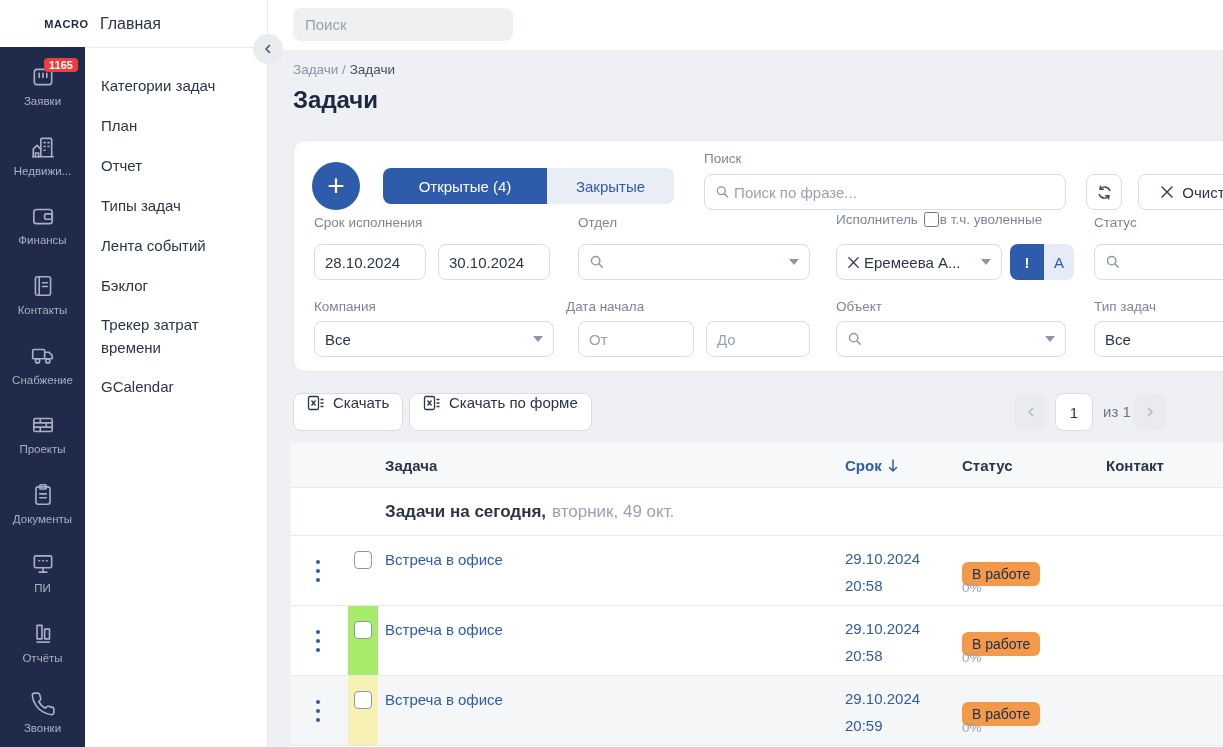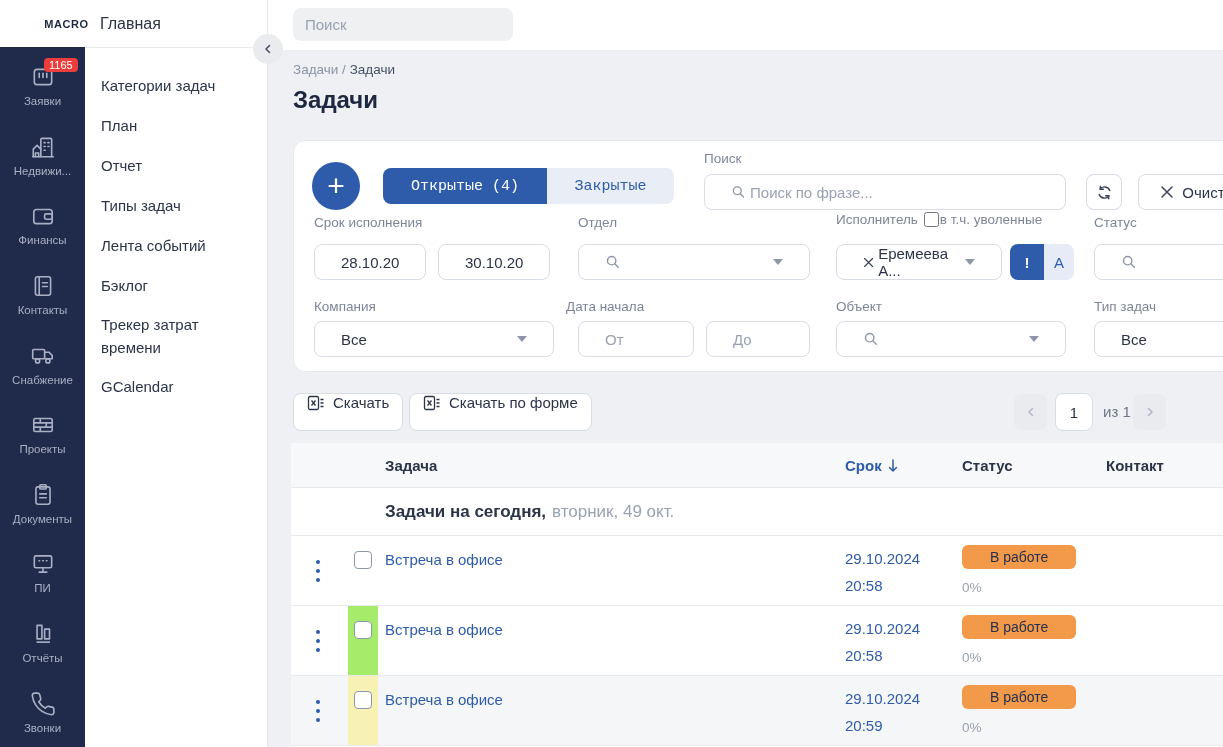--- a/index.html
+++ b/index.html
@@ -12,21 +12,21 @@
 
   
   .rail { position:absolute; left:0; top:0; width:85px; height:100%; background:#202b4b; }
   .logo { position:absolute; left:0; top:0; width:85px; height:47px; background:#fff;
           display:flex; align-items:center; justify-content:center; gap:4px; z-index:3;padding-left:44px; }
   .logo-text { font-size:11px; font-weight:bold; letter-spacing:.6px; color:#1d2740; }
   .rail-nav { position:absolute; top:47px; left:0; right:0; bottom:0; display:flex; flex-direction:column; padding-top:4px; }
   .rail-item { height:70px; display:flex; flex-direction:column; align-items:center; justify-content:center;
                gap:5px; color:#a9b0c3; font-size:11.5px; cursor:pointer; position:relative; }
   .rail-badge { position:absolute; top:7px; left:44px; background:#ee3d3d; color:#fff;
-                font-size:11px; font-weight:normal; padding:1px 5px; border-radius:4px; }
+                font-size:11px; font-weight:bold; padding:1px 5px; border-radius:4px; }
 
   
   .subnav { position:absolute; left:85px; top:0; width:183px; height:100%; background:#fff;
             border-right:1px solid #e3e6ec; }
   .subnav-header { height:48px; line-height:48px; padding-left:15px; font-size:16px;
                    color:#2b3448; border-bottom:1px solid #e8eaee; }
   .subnav-menu { padding:20px 8px 0 8px; display:flex; flex-direction:column; gap:4px; }
   .subnav-item { min-height:36px; display:flex; align-items:center; padding:5px 8px;
                  font-size:15px; color:#2b3448; border-radius:8px; cursor:pointer; line-height:1.55; }
   .subnav-item.active { background:#eef0f3; }
@@ -47,27 +47,27 @@
   .breadcrumb { position:absolute; left:25px; top:62px; font-size:13.5px; color:#8b93a5; }
   .breadcrumb .crumb-current { color:#454f63; }
   .page-title { position:absolute; left:25px; top:86px; font-size:24px; font-weight:bold; color:#1d2740; }
 
   
   .filter-card { position:absolute; left:25px; top:140px; width:1010px; height:232px; background:#fff;
                  border:1px solid #e6e9ef; border-radius:12px; }
   .add-btn { position:absolute; left:18px; top:21px; width:48px; height:48px; border-radius:50%;
              background:#2e5caa; border:none; color:#fff; font-size:30px; line-height:44px; cursor:pointer; }
   .tabs { position:absolute; left:89px; top:27px; height:36px; display:flex; border-radius:8px; overflow:hidden; }
-  .tab { border:none; font-family:Liberation Mono, monospace; font-size:15px; cursor:pointer; }
+  .tab { border:none; font-family:Liberation Sans, sans-serif; font-size:15px; cursor:pointer; }
   .tab.active { width:164px; background:#2e5caa; color:#fff; }
   .tab.inactive { width:127px; background:#e9edf5; color:#2e5caa; }
 
   .f-label { position:absolute; font-size:13.5px; color:#7d8698; white-space:nowrap; }
   .f-input, .f-select { position:absolute; height:36px; border:1px solid #d8dce4; border-radius:8px;
-                        background:#fff; display:flex; align-items:center; gap:4px; padding:0 26px; }
+                        background:#fff; display:flex; align-items:center; gap:4px; padding:0 10px; }
   .f-input input { border:none; outline:none; width:100%; font-size:15px; font-family:inherit; color:#2b3448; }
   .f-input input::placeholder { color:#9aa2b1; }
   .f-select { cursor:pointer; font-size:15px; color:#2b3448; }
   .caret { width:0; height:0; border-left:5px solid transparent; border-right:5px solid transparent;
            border-top:6px solid #8d96a8; margin-left:auto; }
   .icon-btn { position:absolute; height:36px; border:1px solid #d8dce4; border-radius:8px; background:#fff;
               display:flex; align-items:center; justify-content:center; gap:8px; cursor:pointer;
               font-family:inherit; font-size:15px; color:#2b3448; white-space:nowrap; }
   .inline-check { display:inline-flex; align-items:center; gap:1px; }
   .inline-check input { width:15px; height:15px; accent-color:#fff; }
@@ -98,22 +98,22 @@
   .group-sub { color:#9aa2b1; }
   .trow { position:relative; height:70px; border-bottom:1px solid #e8eaee; }
   .kebab { position:absolute; left:20px; top:24px; width:14px; height:22px; display:flex; flex-direction:column;
            align-items:center; justify-content:space-between; cursor:pointer; background:none; border:none; }
   .kebab i { width:4px; height:4px; border-radius:50%; background:#2e5caa; }
   .strip { position:absolute; left:57px; top:0; width:30px; height:100%; }
   .row-check { position:absolute; left:63px; top:15px; width:18px; height:18px; cursor:pointer;
                appearance:none; border:1.5px solid #8d96a8; border-radius:4px; background:#fff; }
   .row-title { position:absolute; left:94px; top:15px; font-size:15px; color:#2e5caa; cursor:pointer; }
   .row-when { position:absolute; left:554px; top:9px; font-size:15px; color:#2e5caa; line-height:27px; }
-  .row-badge { position:absolute; left:671px; top:9px; background:#f2994a; color:#253050;
-               font-size:14px; padding:4px 28px; border-radius:6px; }
+  .row-badge { position:absolute; left:671px; top:26px; background:#f2994a; color:#253050;
+               font-size:14px; padding:4px 10px; border-radius:6px; }
   .row-progress { position:absolute; left:671px; top:44px; font-size:13.5px; color:#9aa2b1; }
 </style>
 </head>
 <body>
 
 <div class="logo">
   <svg width="20" height="20" viewBox="0 0 24 24">
     <defs>
         <linearGradient id="lg" x1="0" y1="0" x2="1" y2="1">
       <stop offset="0" stop-color="#e85aa0"></stop>

